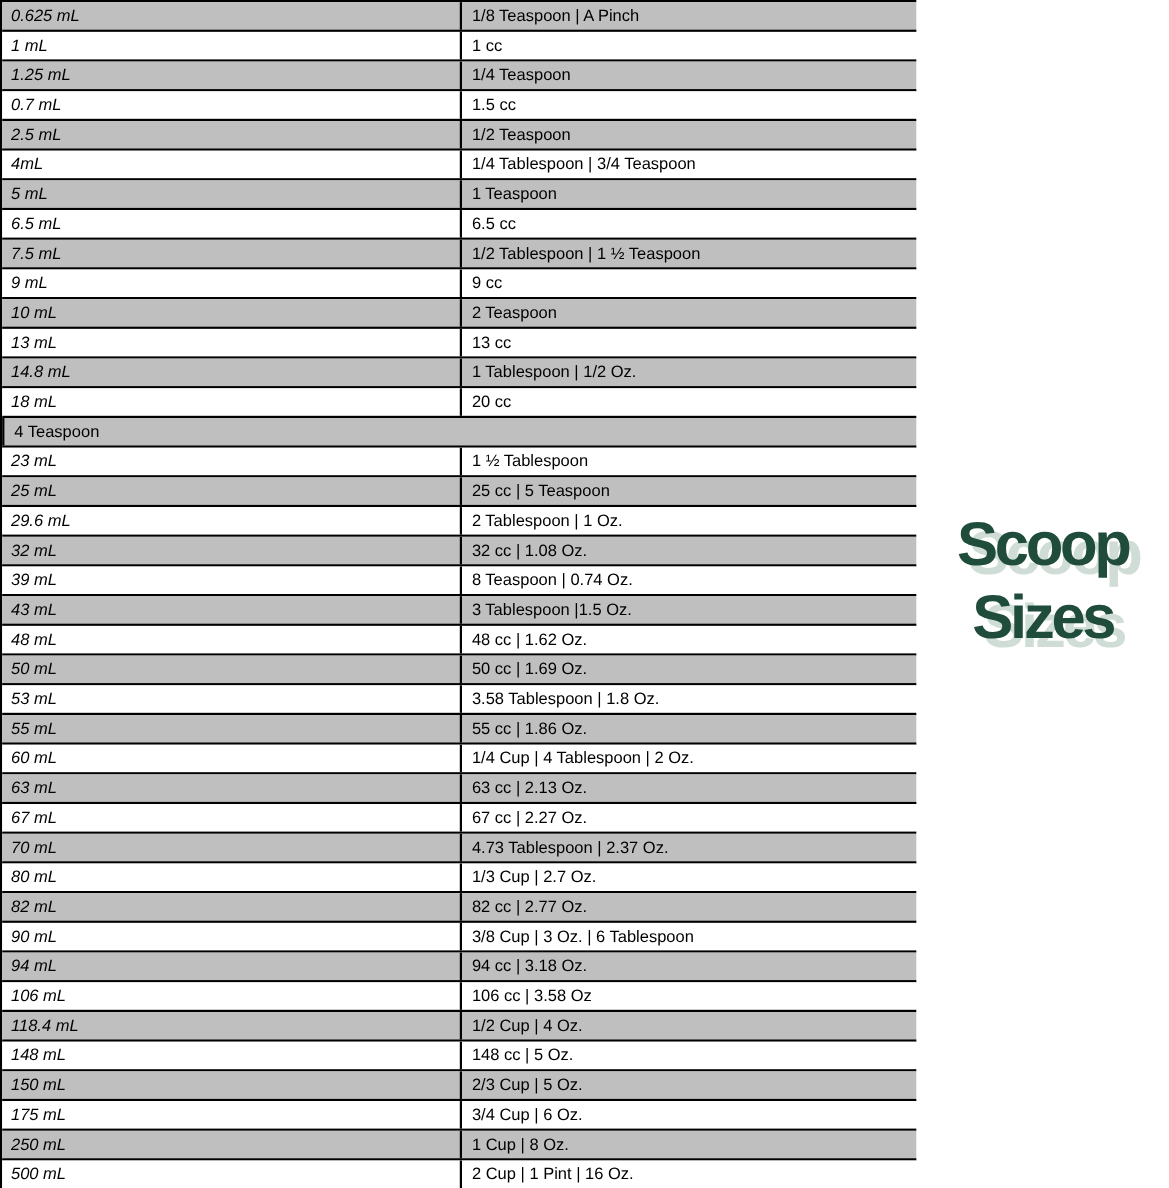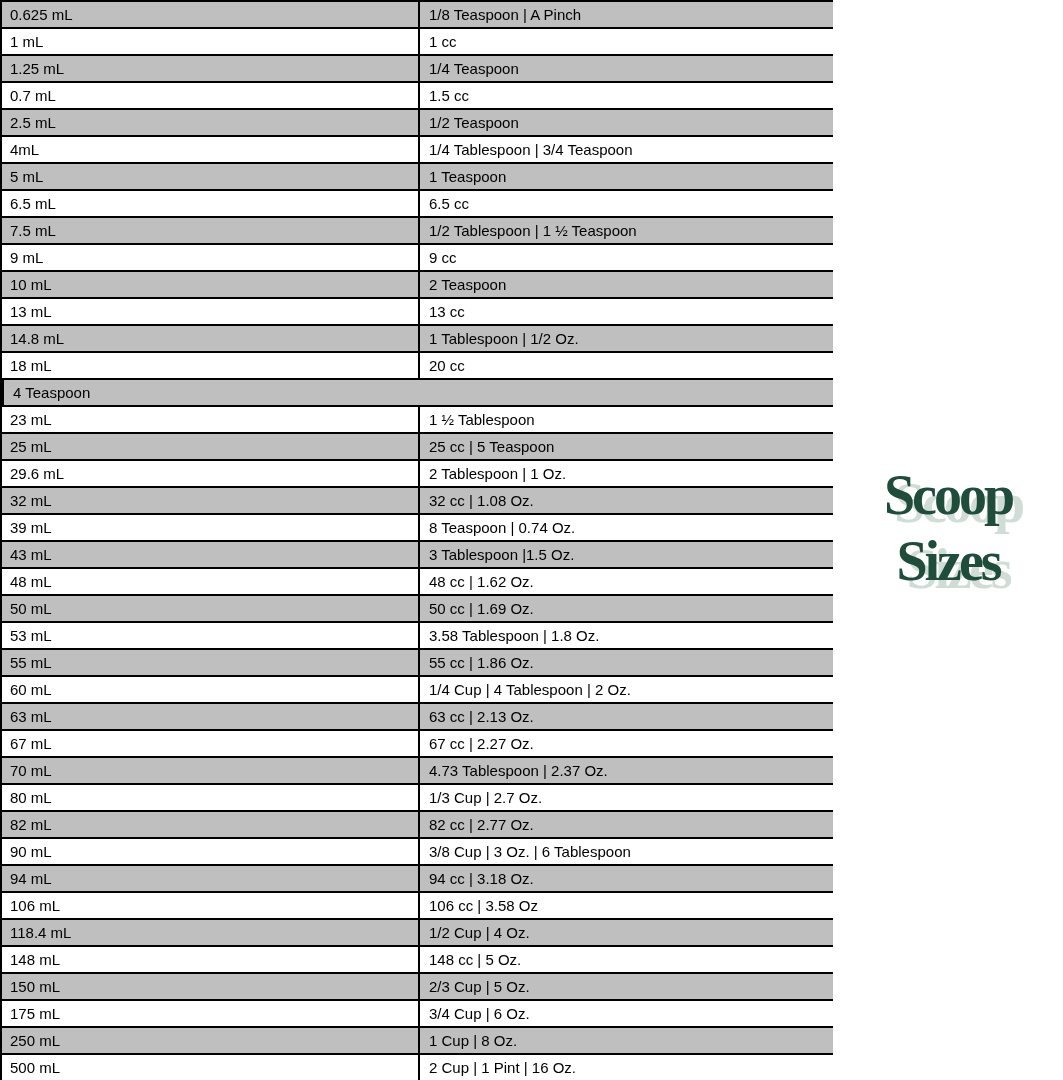--- a/index.html
+++ b/index.html
@@ -43,34 +43,35 @@
     box-sizing: border-box;
     font-size: 15px;
     line-height: 17px;
     color: #000000;
     white-space: nowrap;
     overflow: hidden;
   }
   .cell.ml {
     width: 416px;
     padding-left: 8px;
+    font-style: italic;
   }
   .cell.conv {
     flex: 1;
     border-left: 2px solid #000;
     padding-left: 9px;
   }
   
   .logo {
     position: absolute;
     left: 833px;
     top: 462px;
     width: 230px;
     text-align: center;
-    font-family: Liberation Serif, serif;
+    font-family: Liberation Sans, sans-serif;
     font-weight: bold;
     color: var(--logo, #1f4c3b);
     user-select: none;
   }
   .logo-line {
     font-size: 56px;
     line-height: 66px;
     letter-spacing: -3px;
     text-shadow: 10px 8px 0 var(--logoShadow, #cfddd6);
   }

